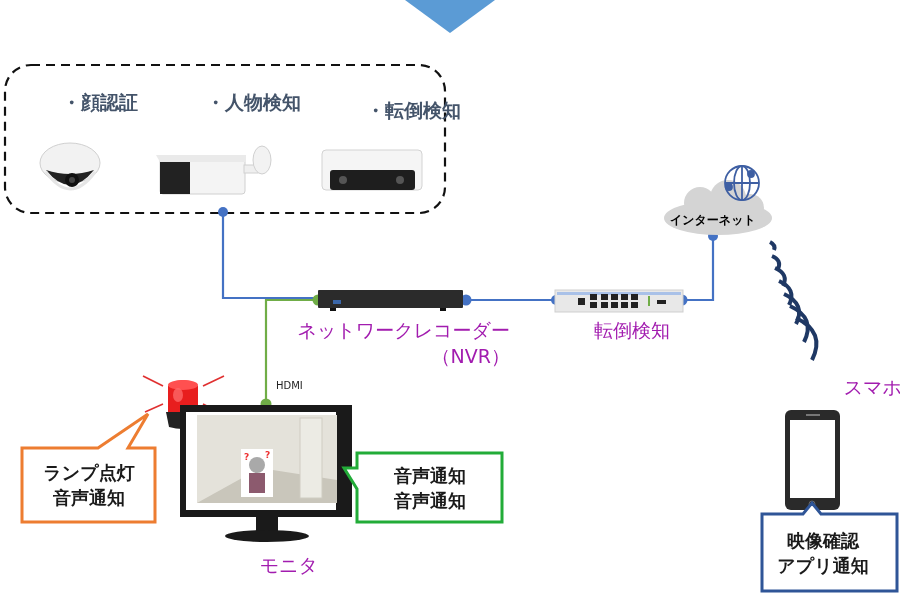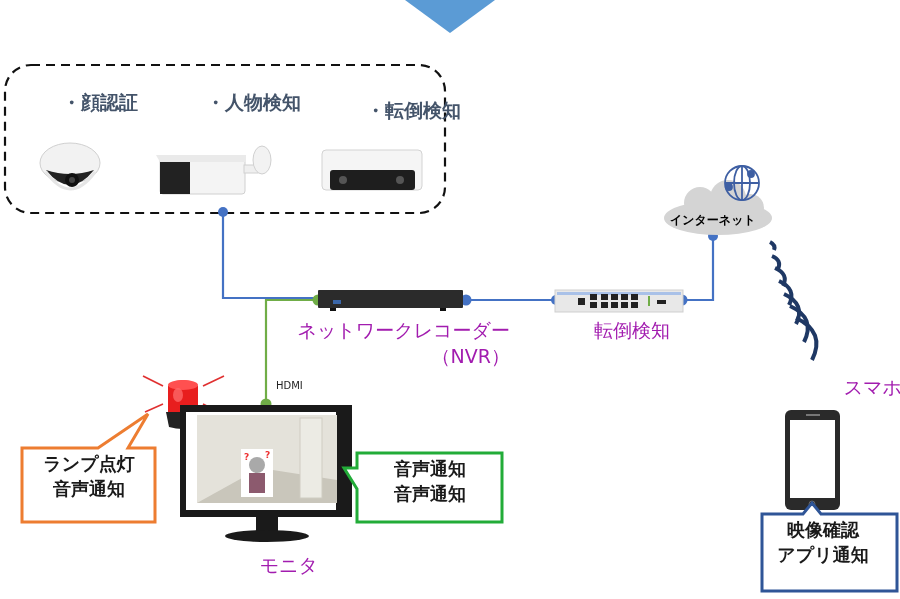--- a/index.html
+++ b/index.html
@@ -2,21 +2,21 @@
 <html><head>
 <meta charset="utf-8">
 <style>
   html, body { margin:0; padding:0; background:#ffffff; }
   body { width:900px; height:599px; position:relative; overflow:hidden;
          font-family:"DejaVu Sans", sans-serif; }
   svg.lines { position:absolute; left:0; top:0; width:900px; height:599px; }
   .feature-label { position:absolute; font-weight:bold; font-size:19px; color:#44546a; white-space:nowrap;margin-left:48px; }
   .dev-label { position:absolute; font-size:19px; color:#a21caf; white-space:nowrap; text-align:right; }
   .callout { position:absolute; background:#fff; font-weight:bold; font-size:18px; color:#1a1a1a;
-             text-align:center; line-height:25px; display:flex; flex-direction:column; justify-content:flex-start; }
+             text-align:center; line-height:25px; display:flex; flex-direction:column; justify-content:center; }
   .callout span { display:block; }
   .cloud-label { position:absolute; font-weight:bold; font-size:12px; color:#000000; white-space:nowrap; }
   .hdmi { position:absolute; font-size:10px; color:#222; }
 </style>
 </head>
 <body>
 
 <svg class="lines" viewBox="0 0 900 599">
   <polygon points="405,0 495,0 450,33" fill="#5b9bd5"></polygon>
 

